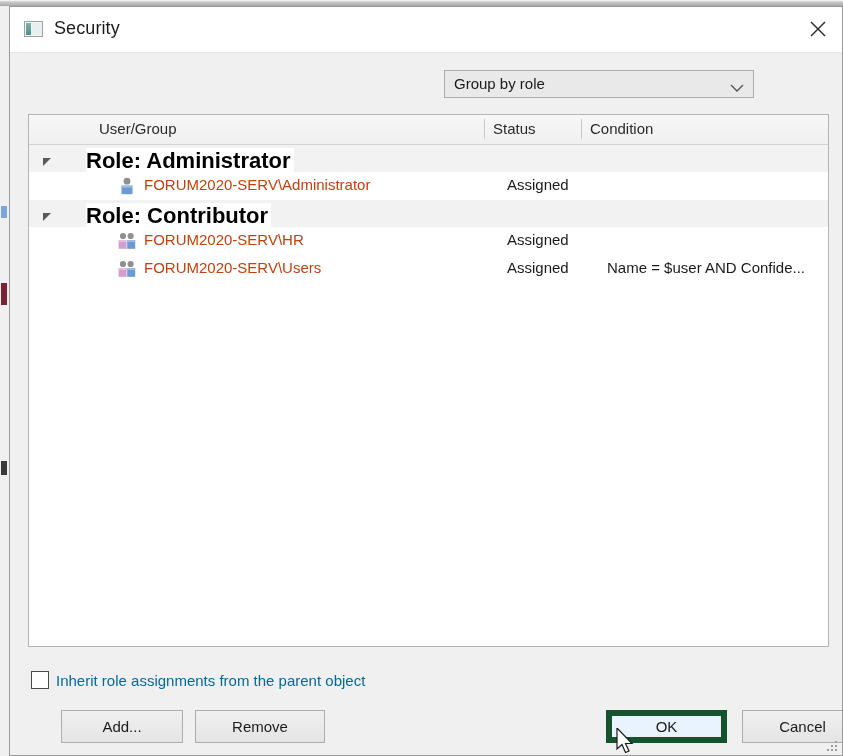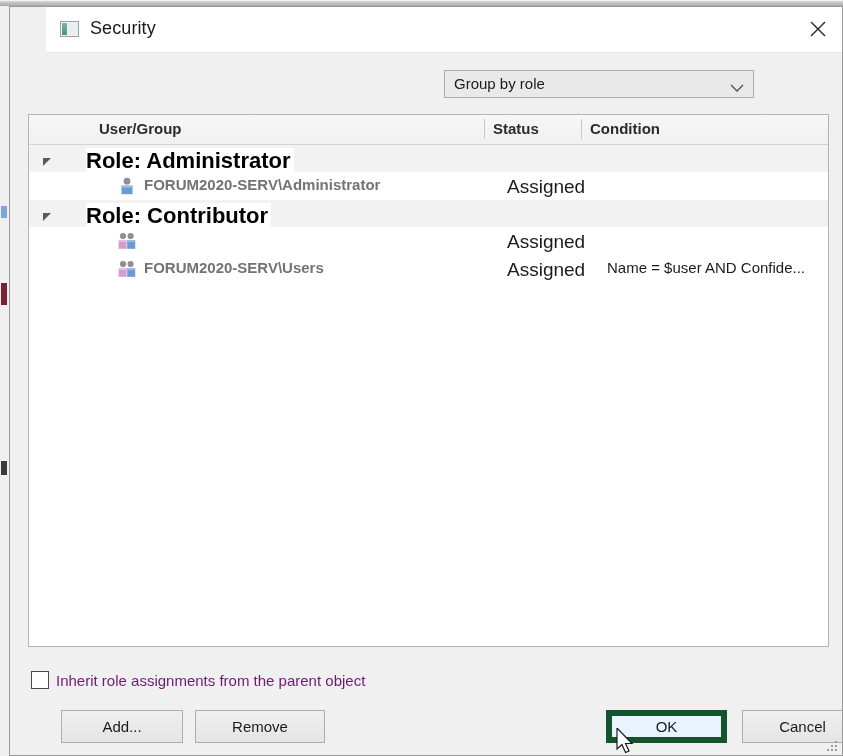--- a/index.html
+++ b/index.html
@@ -37,21 +37,20 @@
   #dialog {
     position: absolute;
     left: 9px;
     top: 6px;
     width: 834px;
     height: 750px;
     background: #f0f0f0;
     border: 1px solid #9a9a9a;
     box-sizing: border-box;
     overflow: hidden;
-    padding-left: 36px;
   }
 
   
   #title-bar {
     position: relative;
     height: 45px;
     background: #ffffff;
     border-bottom: 1px solid #e6e6e6;
   }
   #app-icon {
@@ -138,21 +137,20 @@
     background: #ffffff;
     border: 1px solid #b4b4b4;
     box-sizing: border-box;
     overflow: hidden;
   }
   #list-header {
     position: relative;
     height: 29px;
     background: linear-gradient(to bottom, #f7f7f7 0%, #f0f0f0 100%);
     border-bottom: 1px solid #d4d4d4;
-    font-weight: bold;
   }
   .col-head {
     position: absolute;
     top: 5px;
     font-size: 15px;
     color: #2b2b2b;
     white-space: nowrap;
   }
   .col-sep {
     position: absolute;
@@ -201,29 +199,28 @@
     left: 88px;
     top: 4px;
     width: 20px;
     height: 20px;
   }
   .item-name {
     position: absolute;
     left: 115px;
     top: 4px;
     font-size: 15px;
-    color: #737373;
-    white-space: nowrap;
-    font-weight: bold;
+    color: #c2410c;
+    white-space: nowrap;
   }
   .item-status {
     position: absolute;
     left: 478px;
     top: 4px;
-    font-size: 19px;
+    font-size: 15px;
     color: #1b1b1b;
     white-space: nowrap;
   }
   .item-condition {
     position: absolute;
     left: 578px;
     top: 4px;
     width: 212px;
     font-size: 15px;
     color: #1b1b1b;
@@ -245,21 +242,21 @@
     width: 18px;
     height: 18px;
     background: #ffffff;
     border: 1px solid #4a4a4a;
     box-sizing: border-box;
     flex: 0 0 auto;
   }
   #inherit-label {
     margin-left: 7px;
     font-size: 15px;
-    color: #701a75;
+    color: #0369a1;
     white-space: nowrap;
   }
 
   
   .btn {
     position: absolute;
     height: 33px;
     background: linear-gradient(to bottom, #f0f0f0, #e4e4e4);
     border: 1px solid #adadad;
     box-sizing: border-box;
@@ -382,20 +379,21 @@
         <div class="item-icon">
           <svg width="20" height="20" viewBox="0 0 20 20" aria-hidden="true">
             <circle cx="6" cy="5" r="3.1" fill="#8d8f93"></circle>
             <circle cx="13.6" cy="5" r="3.1" fill="#8d8f93"></circle>
             <rect x="1.6" y="9.2" width="8" height="8.6" fill="#d39ecd"></rect>
             <rect x="10.2" y="9.2" width="8" height="8.6" fill="#6b9ad4"></rect>
             <rect x="1.6" y="9.2" width="8" height="1.8" fill="#e5c0e2"></rect>
             <rect x="10.2" y="9.2" width="8" height="1.8" fill="#9cbde4"></rect>
           </svg>
         </div>
+        <div class="item-name">FORUM2020-SERV\HR</div>
         <div class="item-status">Assigned</div>
         <div class="item-condition"></div>
       </div>
 
       <div class="item-row">
         <div class="item-icon">
           <svg width="20" height="20" viewBox="0 0 20 20" aria-hidden="true">
             <circle cx="6" cy="5" r="3.1" fill="#8d8f93"></circle>
             <circle cx="13.6" cy="5" r="3.1" fill="#8d8f93"></circle>
             <rect x="1.6" y="9.2" width="8" height="8.6" fill="#d39ecd"></rect>

